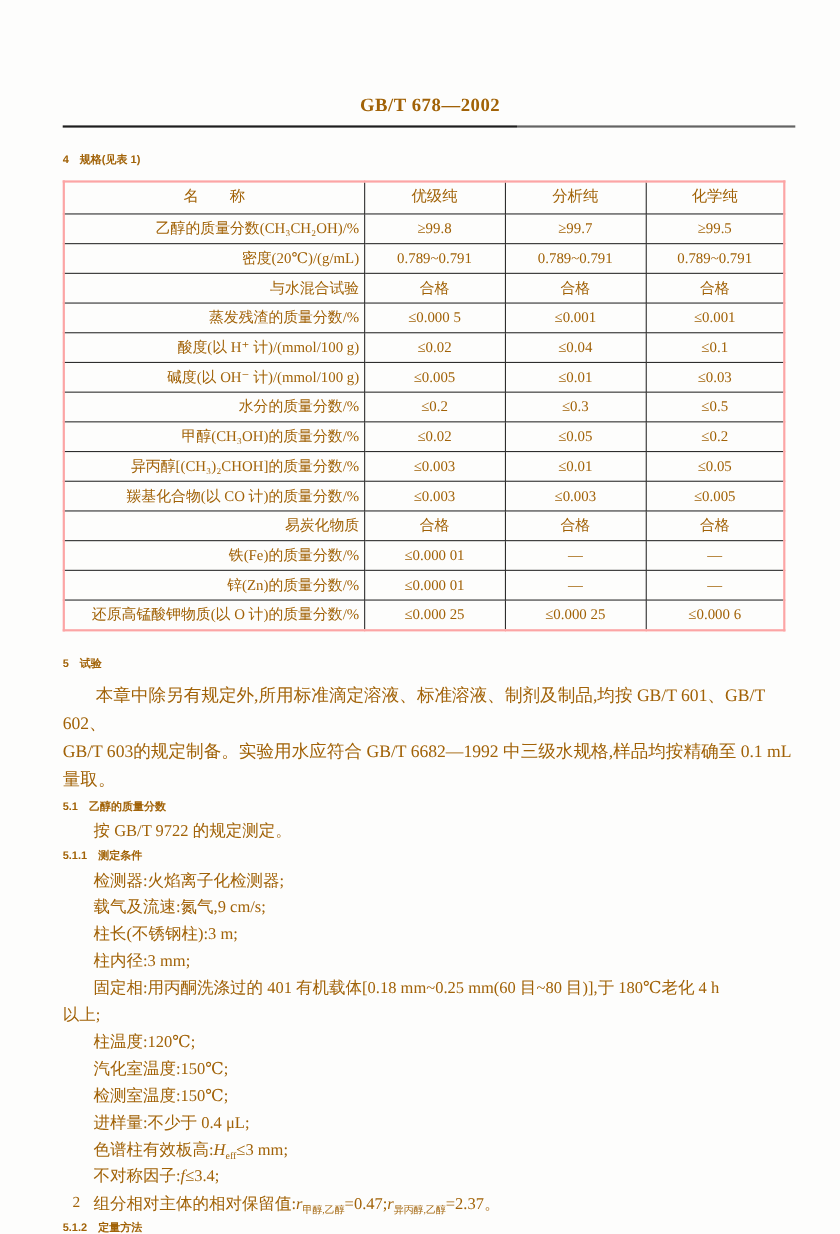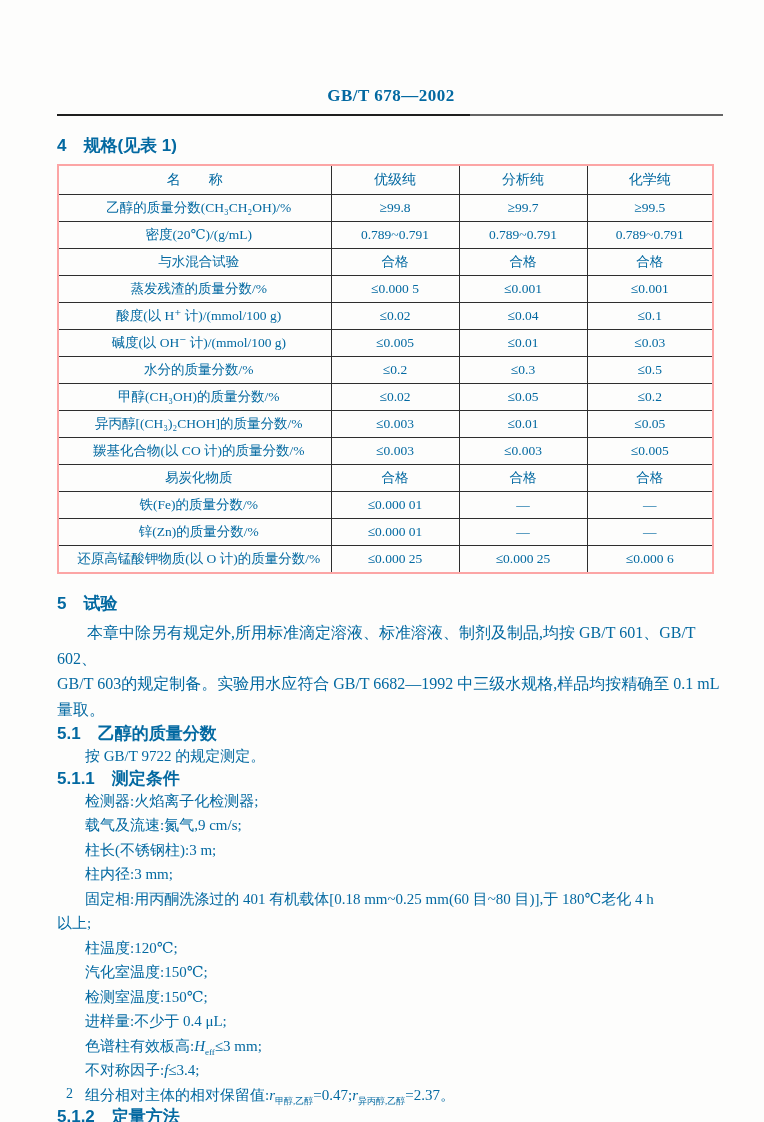--- a/index.html
+++ b/index.html
@@ -1,50 +1,50 @@
 <!DOCTYPE html>
 <html><head>
 <meta charset="utf-8">
 <style>
   html,body{margin:0;padding:0;background:#e9e9e9;}
   .page{
     position:relative;width:764px;height:1122px;margin:0 auto;
-    background:#fdfdfc;color:#0369a1;overflow:hidden;
+    background:#fdfdfc;color:#a16207;overflow:hidden;
     font-family:"Liberation Serif","DejaVu Serif",serif;
   }
   [data-bind]{white-space:pre-wrap;}
   .doc-code{
     position:absolute;top:86px;left:0;width:100%;box-sizing:border-box;
     padding-left:18px;text-align:center;
     font-weight:bold;font-size:17px;letter-spacing:.5px;
   }
   .header-rule{
     position:absolute;top:114px;left:57px;width:666px;height:2px;
     background:linear-gradient(to right,#1e1e1e 0 62%,#646464 62% 100%);
   }
   .content{position:absolute;top:136px;left:57px;width:680px;}
   .h-sans{
     font-family:"Liberation Sans","DejaVu Sans",sans-serif;
-    font-weight:bold;font-size:17px;line-height:20px;
+    font-weight:bold;font-size:10px;line-height:20px;
   }
   .caption{
     width:655px;margin-top:14px;text-align:center;
     font-family:"Liberation Sans","DejaVu Sans",sans-serif;
     font-weight:bold;font-size:14px;line-height:19px;
   }
   table.spec{
     border-collapse:collapse;table-layout:fixed;width:655px;margin-top:8px;
     border:2px solid #fca5a5;
   }
   table.spec td{
     border:1px solid #2e2e2e;height:24px;padding:1px 4px;
     font-size:13.5px;text-align:center;line-height:16px;
   }
   table.spec tr.head td{height:26px;font-size:14px;}
-  table.spec td.name{text-align:center;padding-left:12px;}
+  table.spec td.name{text-align:right;padding-left:12px;}
   .mt-sec5{margin-top:20px;}
   .intro{margin-top:6px;font-size:16px;line-height:25.5px;}
   .intro .ind{text-indent:30px;}
   .lines{margin-top:2px;font-size:15px;line-height:24.5px;}
   .lines .ind{padding-left:28px;}
   .lines .h-sans{display:block;}
   .var{font-style:italic;font-family:"Liberation Serif","DejaVu Serif",serif;}
   sub{font-size:9px;line-height:0;}
   .pageno{position:absolute;left:66px;top:1086px;font-size:14px;}
 </style>

